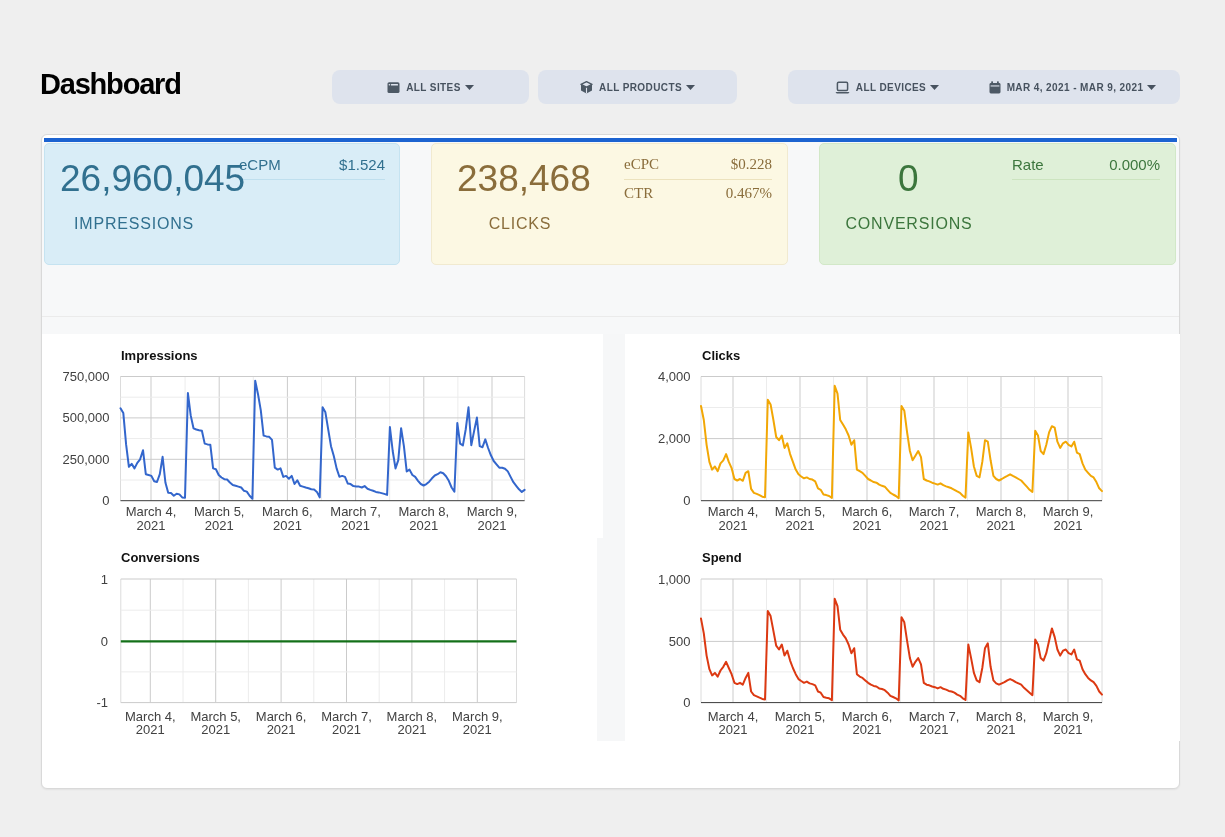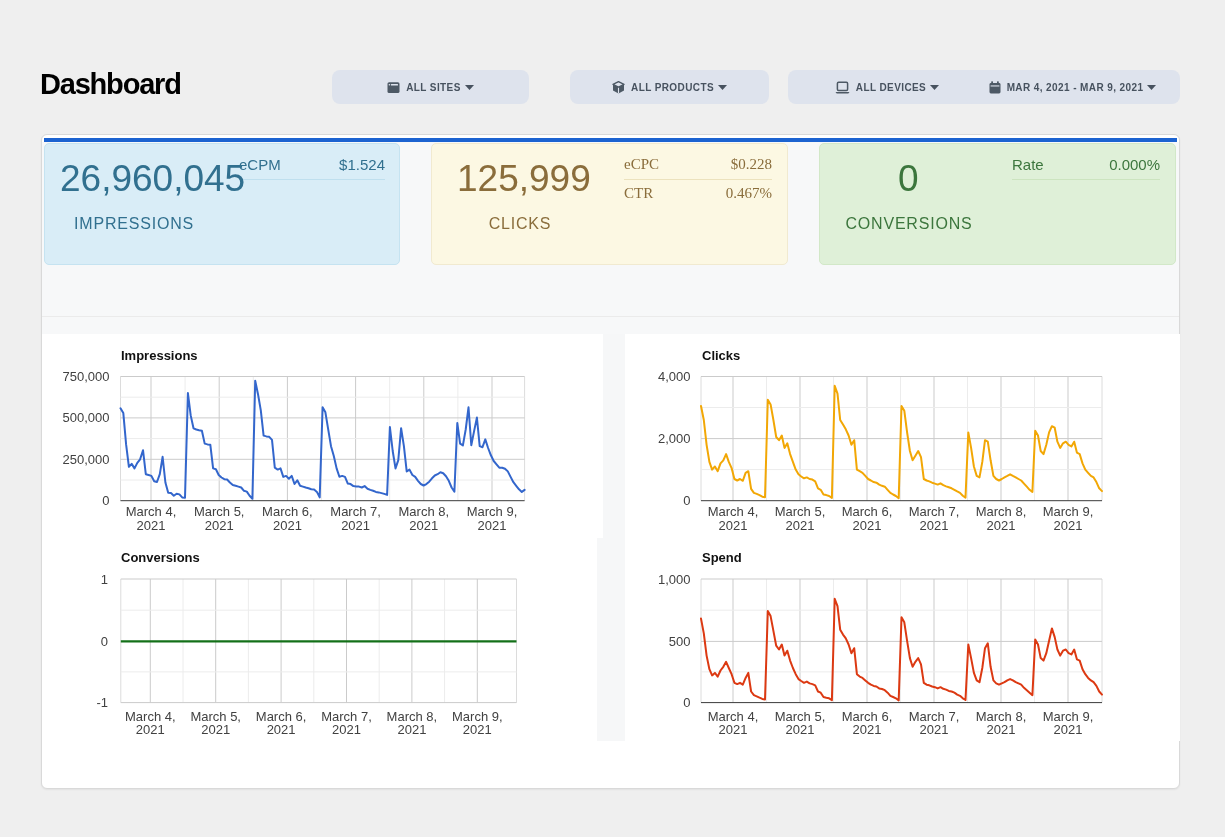--- a/index.html
+++ b/index.html
@@ -40,21 +40,21 @@
       <rect x="0.5" y="1.2" width="12" height="10.8" rx="1.6" fill="#4d5965"></rect>
       <rect x="3.9" y="2.9" width="7.1" height="1.7" rx="0.5" fill="#dee3ed"></rect>
       <circle cx="2.4" cy="3.75" r="0.8" fill="#dee3ed"></circle>
     </svg>
 <span>ALL SITES</span>
 <svg class="caret" width="9" height="5" viewBox="0 0 9 5">
       <path d="M0 0h9L4.5 5z" fill="#47525f"></path>
     </svg>
 </div>
 
-<div class="btn" style="left:570px; width:199px;">
+<div class="btn" style="left:538px; width:199px;">
 <svg class="ic" width="13" height="13" viewBox="0 0 13 13">
       <path d="M6.5 0.6 12 3.4v6.2L6.5 12.4 1 9.6V3.4z" fill="#4d5965"></path>
       <path d="M6.5 6.2V12.4" stroke="#dee3ed" stroke-width="1.1" fill="none"></path>
       <path d="M6.5 0.6 12 3.4 6.5 6.2 1 3.4z" fill="#dee3ed" stroke="#4d5965" stroke-width="1.3" stroke-linejoin="round"></path>
     </svg>
 <span>ALL PRODUCTS</span>
 <svg class="caret" width="9" height="5" viewBox="0 0 9 5">
       <path d="M0 0h9L4.5 5z" fill="#47525f"></path>
     </svg>
 </div>
@@ -100,21 +100,21 @@
 <div class="bignum c1" style="left:60px; top:160px;">26,960,045</div>
 <div class="slabel c1" style="left:134px; top:216px;">IMPRESSIONS</div>
 <div class="metrics c1" style="left:239px; top:150px; width:146px;">
   <div class="mrow">
       <span>eCPM</span>
       <span>$1.524</span>
     </div>
   <div class="msep" style="background:#bfdfee;"></div>
 </div>
 
-<div class="bignum c2" style="left:457px; top:160px;">125,999</div>
+<div class="bignum c2" style="left:457px; top:160px;">238,468</div>
 <div class="slabel c2" style="left:520px; top:216px;">CLICKS</div>
 <div class="metrics c2" style="left:624px; top:150px; width:148px;font-family:Liberation Serif, serif;">
   <div class="mrow">
       <span>eCPC</span>
       <span>$0.228</span>
     </div>
   <div class="msep" style="background:#ece2bd;"></div>
   <div class="mrow">
       <span>CTR</span>
       <span>0.467%</span>

